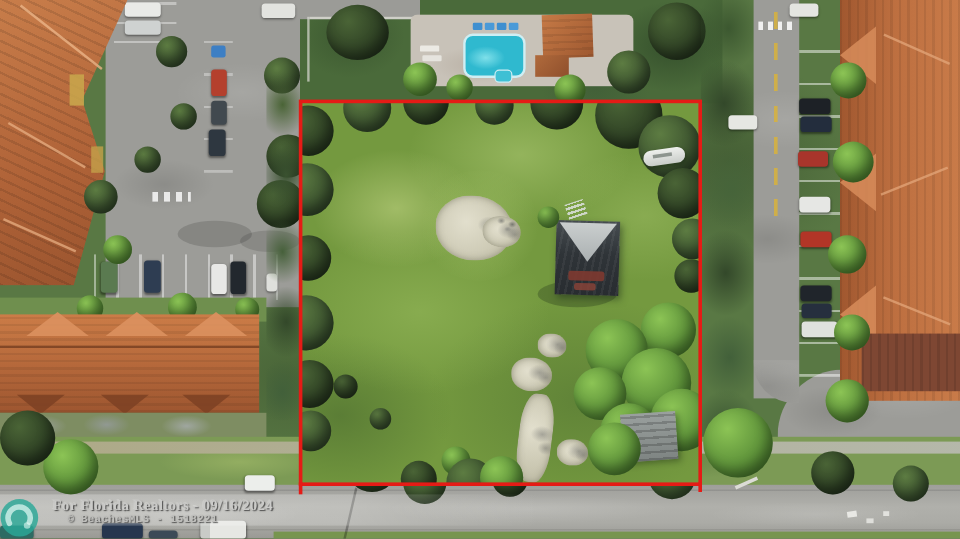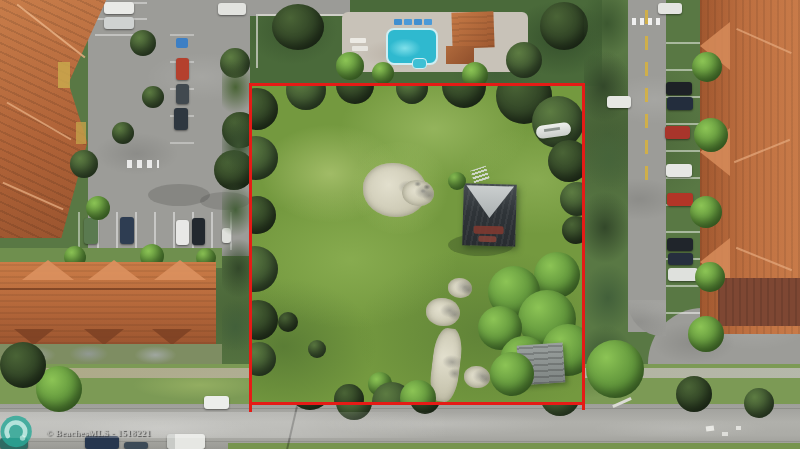--- a/index.html
+++ b/index.html
@@ -81,22 +81,22 @@
   .stallsV{background:
       repeating-linear-gradient(0deg, rgba(255,255,255,.55) 0 2px, transparent 2px 16px);}
   .stallsR{background:
       repeating-linear-gradient(0deg, rgba(255,255,255,.6) 0 2px, transparent 2px 27px);}
   
   .wmBand{position:absolute;left:0;top:412px;width:450px;height:26px;z-index:60;
       background:linear-gradient(90deg, rgba(255,255,255,.26) 0%, rgba(255,255,255,.20) 65%, rgba(255,255,255,0) 100%);}
   .wmText1{position:absolute;left:44px;top:414px;z-index:61;
       font-family:"Liberation Serif",serif;font-weight:bold;font-size:12px;letter-spacing:.4px;
       color:#cbcbc9;text-shadow:1px 1px 1px rgba(40,40,40,.8), -1px -1px 0 rgba(255,255,255,.18);}
-  .wmText2{position:absolute;left:46px;top:428px;z-index:61;
-      font-family:Liberation Serif, serif;font-weight:bold;font-size:9px;letter-spacing:.3px;
+  .wmText2{position:absolute;left:56px;top:428px;z-index:61;
+      font-family:Liberation Mono, monospace;font-weight:bold;font-size:9px;letter-spacing:.3px;
       color:#bfbfbc;text-shadow:1px 1px 1px rgba(40,40,40,.75);}
   .wmLogo{position:absolute;left:-1px;top:414px;z-index:61;}
 </style>
 </head>
 <body>
 
 <div class="stage">
 
   <div class="abs" style="left:0;top:0;width:800px;height:449px;background:
     radial-gradient(140px 100px at 36% 12%, rgba(40,60,30,.5), transparent 70%),
@@ -334,15 +334,16 @@
   </div>
 
   <div class="boundary"></div>
 
   <div class="wmBand"></div>
   <svg class="wmLogo" width="38" height="35" viewBox="0 0 38 38">
     <circle cx="17" cy="19" r="17" fill="rgba(43,168,151,0.82)"></circle>
     <path d="M 8 24 A 10 10 0 1 1 26 23" fill="none" stroke="rgba(225,248,242,0.72)" stroke-width="5" stroke-linecap="round"></path>
     <circle cx="24" cy="26" r="3" fill="rgba(225,248,242,0.6)"></circle>
   </svg>
+  <div class="wmText1">For Florida Realtors - 09/16/2024</div>
   <div class="wmText2">© BeachesMLS - 1518221</div>
 
 </div>
 
 </body></html>

